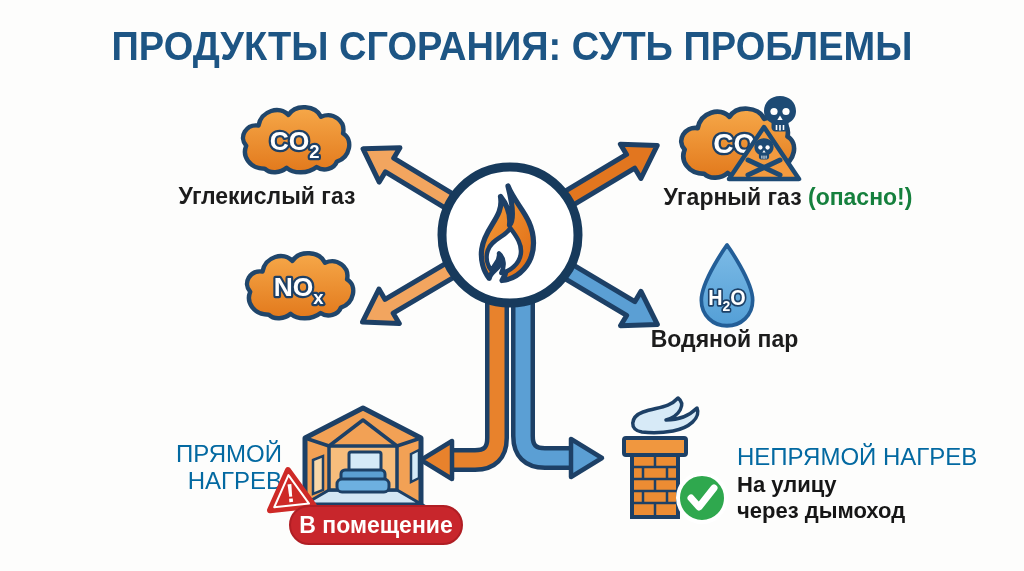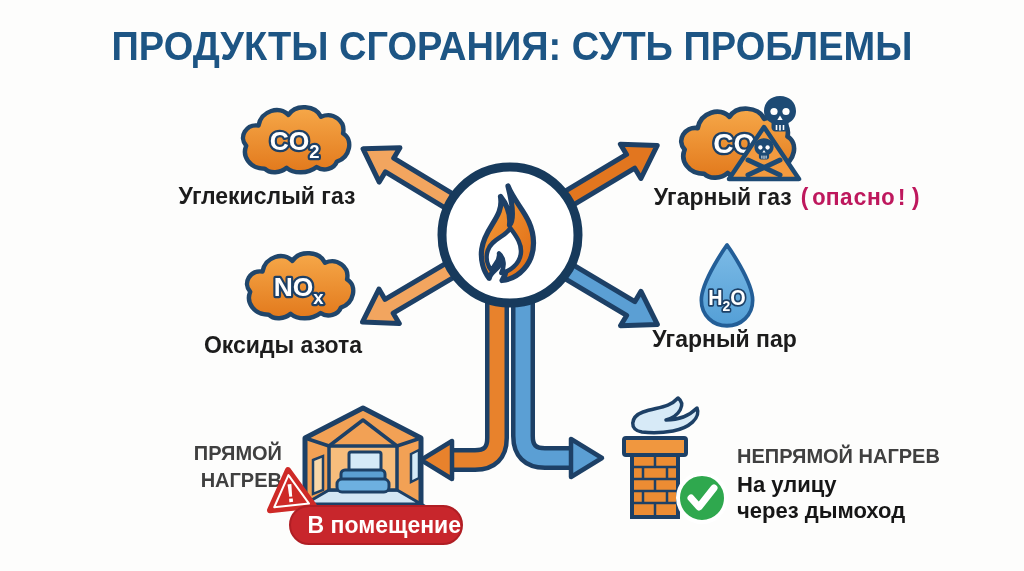--- a/index.html
+++ b/index.html
@@ -11,33 +11,33 @@
   .abs{position:absolute;}
   .title{
     position:absolute;top:24px;left:0;width:1024px;text-align:center;
     font-size:40px;font-weight:bold;color:#1d5584;transform:scaleX(0.95);
     transform-origin:center;white-space:nowrap;
   }
   .label{
     position:absolute;font-weight:bold;color:#1c1c1c;font-size:23px;text-align:center;
     white-space:nowrap;
   }
-  .danger-text{color:#be185d;font-family:Liberation Mono, monospace;}
+  .danger-text{color:#15803d;}
   .heat-title{
-    position:absolute;font-weight:bold;color:#404040;font-size:20px;line-height:27px;
+    position:absolute;font-weight:normal;color:#0369a1;font-size:24px;line-height:27px;
     white-space:nowrap;
   }
   .heat-sub{
     position:absolute;font-weight:bold;color:#161616;font-size:22px;line-height:26px;
     white-space:nowrap;
   }
   .pill{
     position:absolute;left:289px;top:505px;width:170px;height:36px;
     background:#c8262c;border:2px solid #b01e24;border-radius:20px;
-    display:flex;align-items:center;justify-content:flex-end;
+    display:flex;align-items:center;justify-content:center;
     color:#ffffff;font-weight:bold;font-size:23px;white-space:nowrap;
   }
   svg{display:block;overflow:visible;}
   .svg-formula{
     font-family:"Liberation Sans","DejaVu Sans",sans-serif;font-weight:bold;
     fill:#ffffff;stroke:#1d4066;paint-order:stroke;stroke-linejoin:round;
   }
 </style>
 </head>
 <body>
@@ -125,27 +125,26 @@
   </svg>
   <div class="label" style="left:648px;top:184px;width:280px">
     <span>Угарный газ</span>
     <span class="danger-text">(опасно!)</span>
   </div>
 
   <svg class="abs" style="left:242px;top:246px" width="115" height="81" viewBox="0 0 130 92">
     <use href="#cloud" width="130" height="92"></use>
     <text class="svg-formula" x="64" y="57" text-anchor="middle" font-size="30" stroke-width="5"><tspan>NO</tspan><tspan dy="9" font-size="21">x</tspan><tspan dy="-9"></tspan></text>
   </svg>
-  <div class="label" style="left:168px;top:332px;width:230px">Оксиды азота</div>
 
   <svg class="abs" style="left:694px;top:241px" width="66" height="88" viewBox="0 0 90 110" preserveAspectRatio="none">
     <path d="M45 5 C45 5 10 50 10 74 C10 93 26 106 45 106 C64 106 80 93 80 74 C80 50 45 5 45 5 Z" fill="url(#gradDrop)" stroke="#235e97" stroke-width="5" stroke-linejoin="round"></path>
     <text class="svg-formula" x="45" y="80" text-anchor="middle" font-size="27" stroke-width="4.5" stroke="#2a6096"><tspan>H</tspan><tspan dy="8" font-size="19">2</tspan><tspan dy="-8">O</tspan></text>
   </svg>
-  <div class="label" style="left:612px;top:326px;width:225px">Угарный пар</div>
+  <div class="label" style="left:612px;top:326px;width:225px">Водяной пар</div>
 
   <div class="heat-title" style="left:148px;top:440px;width:134px;text-align:right">
     <div>ПРЯМОЙ</div>
     <div>НАГРЕВ</div>
   </div>
 
   <svg class="abs" style="left:293px;top:402px" width="140" height="120" viewBox="0 0 140 120">
     <path d="M12 36 L70 6 L128 36 L128 102 L12 102 Z" fill="#f2a155" stroke="#1d4066" stroke-width="5" stroke-linejoin="round"></path>
     <path d="M36 88 L104 88 L128 102 L12 102 Z" fill="#d3e6f4" stroke="#1d4066" stroke-width="3"></path>
     <path d="M36 44 L104 44 L104 88 L36 88 Z" fill="#f7bd7c" stroke="#1d4066" stroke-width="3.5"></path>

